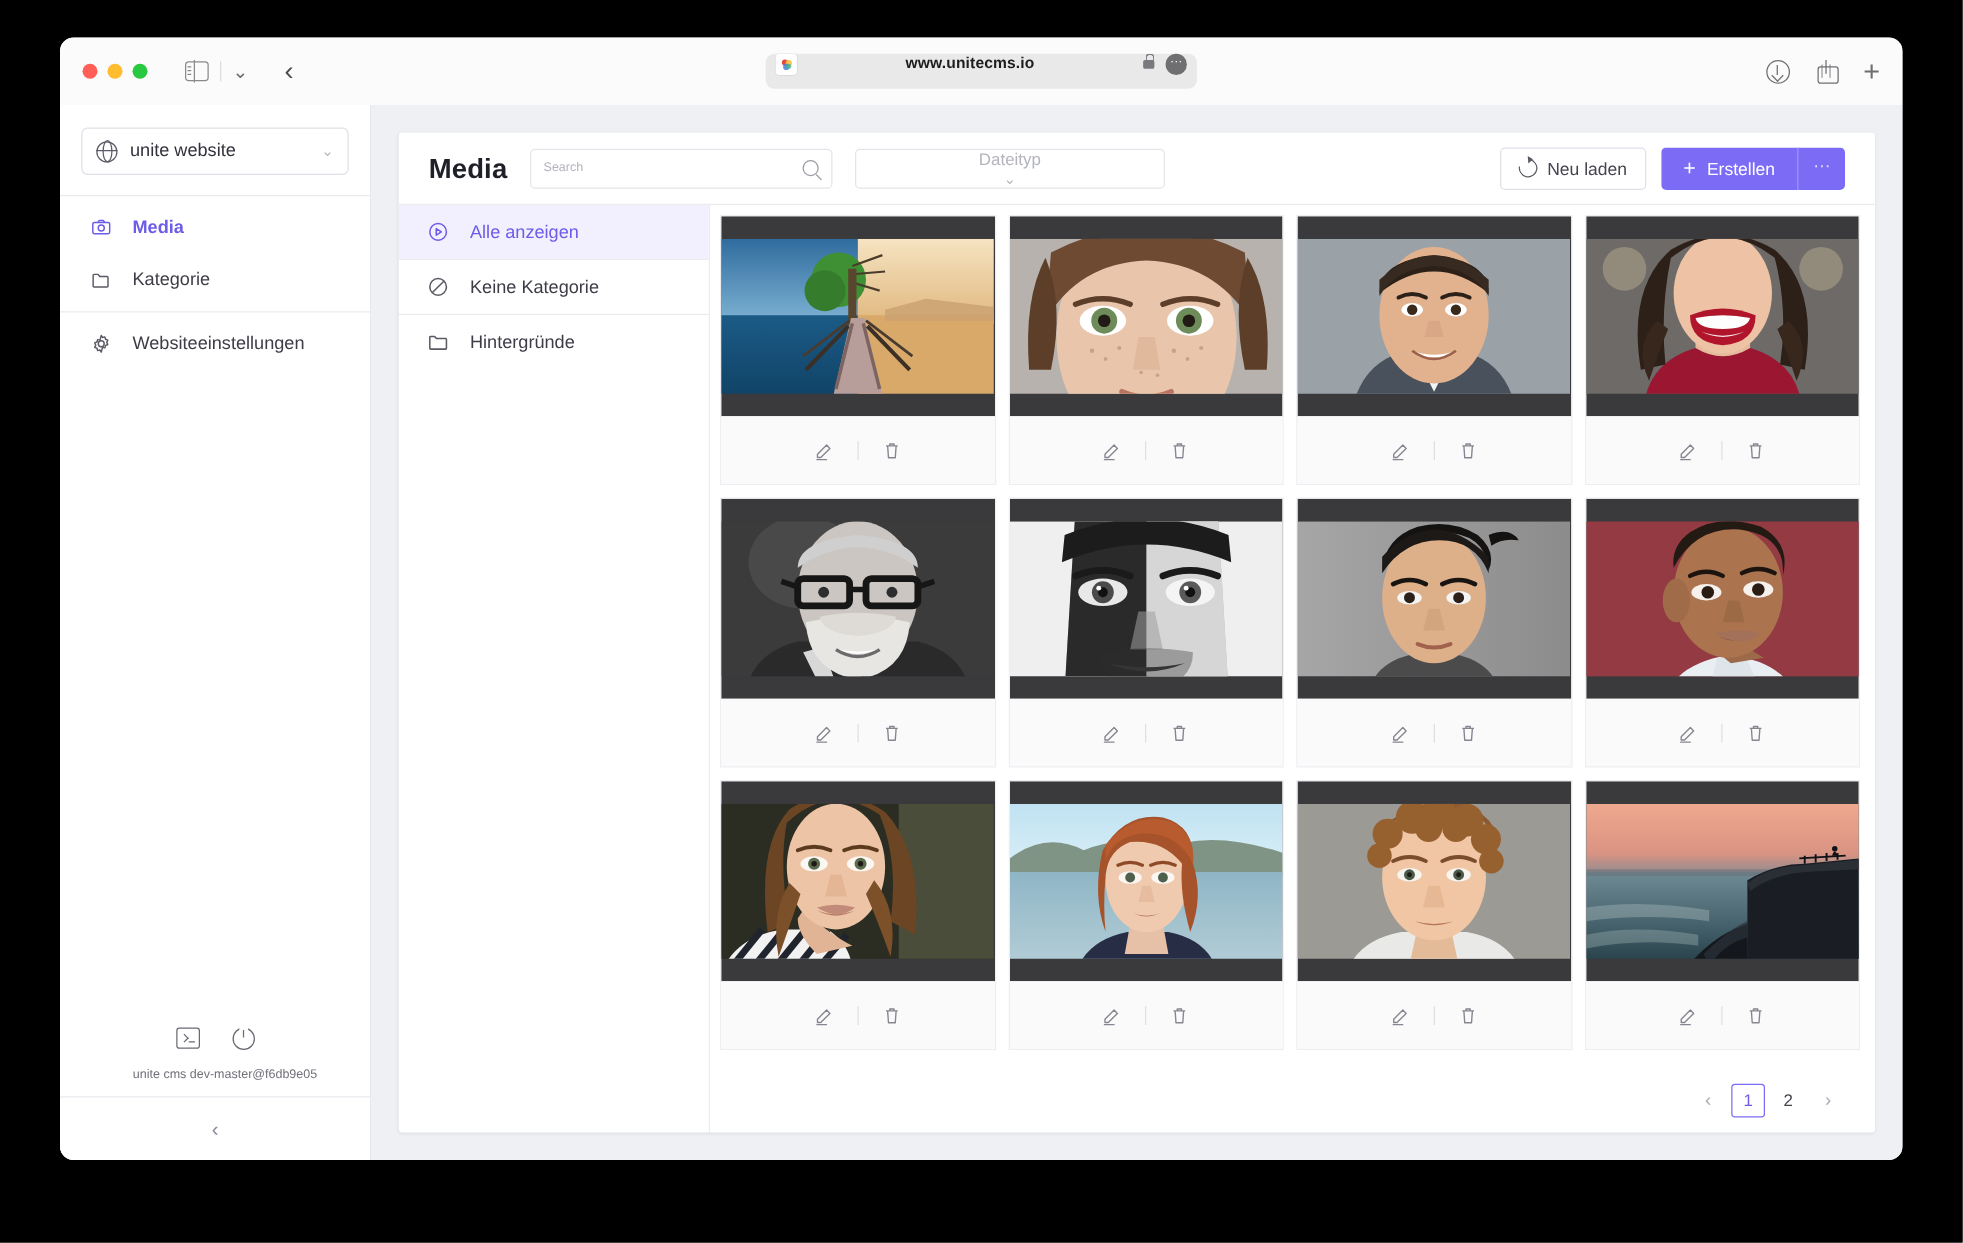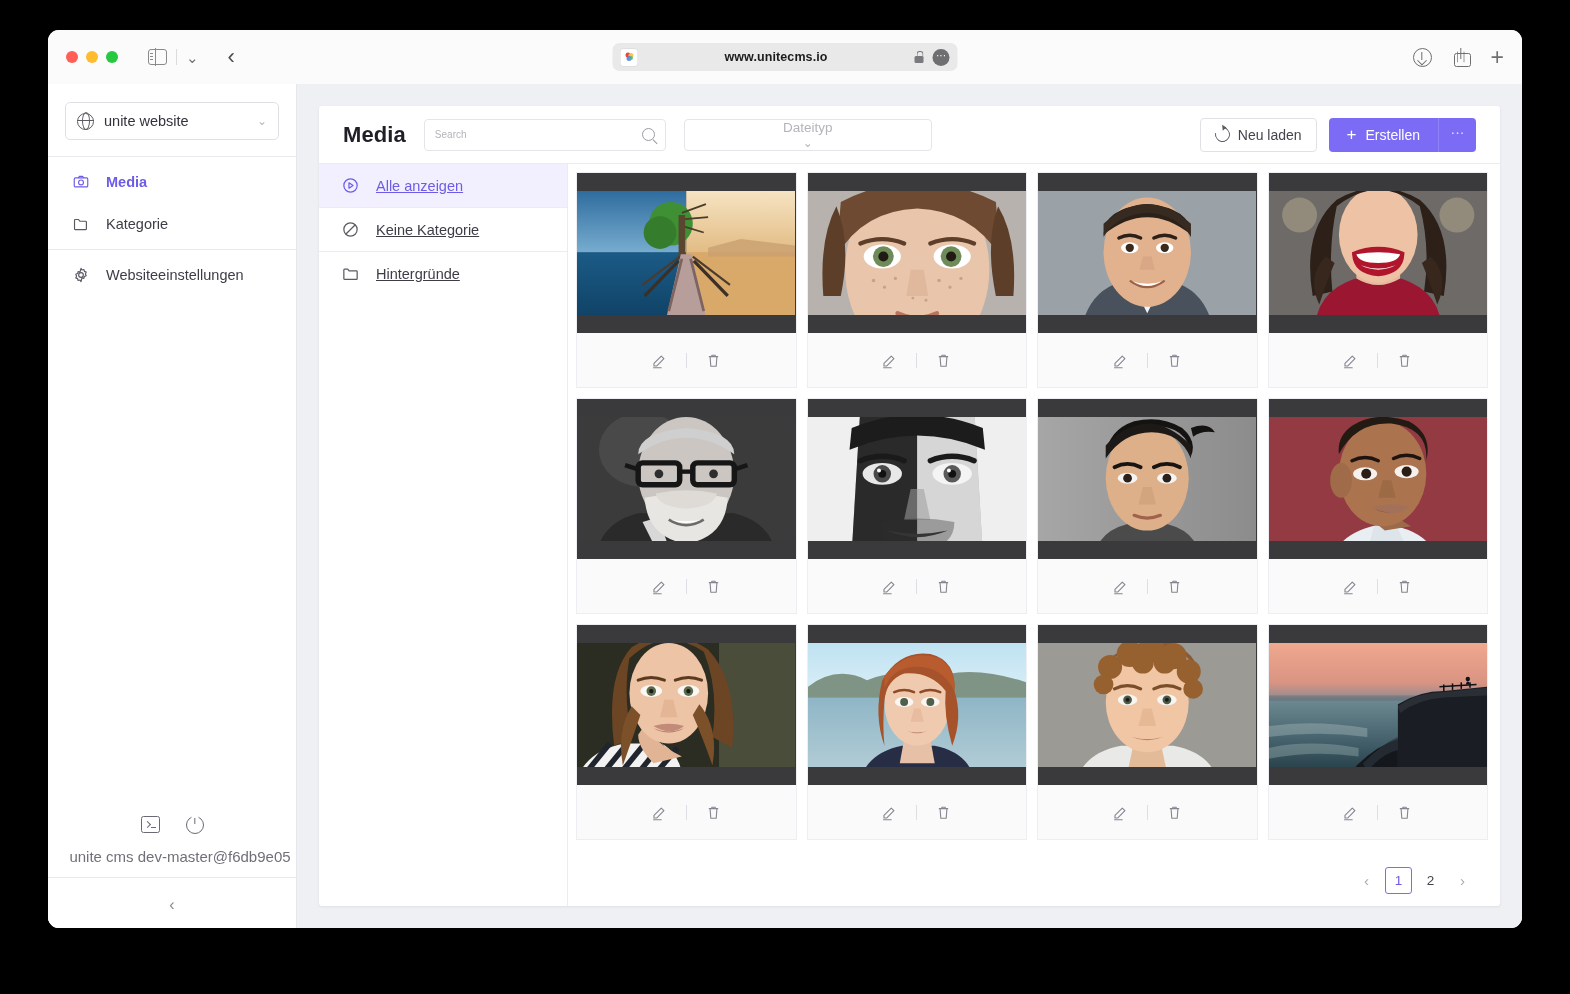--- a/index.html
+++ b/index.html
@@ -48,21 +48,21 @@
   .sb-toggle::after { content:""; position:absolute; left:1.2px; top:2.5px; width:3px; height:1.3px; background:#8a8a8e;
      box-shadow: 0 3px 0 #8a8a8e, 0 6px 0 #8a8a8e; }
   .vdiv { width: 1px; height: 16px; background: #dcdcdc; }
   .chev { color: #6f6f72; font-size: 15px; line-height: 1; }
   .back-arrow { margin-left: 20px; color: #4c4c4f; font-size: 22px; font-weight: 300; line-height: 1; }
 
   .urlbar {
     position: absolute; left: 50%; transform: translateX(-50%);
     width: 345px; height: 28px;
     background: #e9e9e9; border-radius: 7px;
-    display: flex; align-items: center; padding: 0 8px;
+    display: flex; padding: 0 8px;
   }
   .favicon {
     width: 17px; height: 17px; border-radius: 3px; background: #fff;
     display: flex; align-items: center; justify-content: center;
     box-shadow: 0 0 0 .5px rgba(0,0,0,.08);
     flex: 0 0 17px;
   }
   .url-text {
     flex: 1; text-align: center; font-size: 12.5px; color: #1d1d1f;
     font-weight: 600; letter-spacing: .1px;
@@ -125,21 +125,21 @@
   .sidebar-foot { padding: 0 0 14px; }
   .foot-icons { display: flex; justify-content: center; gap: 26px; margin-bottom: 14px; }
   .ic-term { width: 19px; height: 17px; border: 1.4px solid #6a6a74; border-radius: 2.5px; position: relative; }
   .ic-term::before { content:""; position:absolute; left:3.2px; top:5px; width:4px; height:4px;
     border-right:1.4px solid #6a6a74; border-bottom:1.4px solid #6a6a74; transform: rotate(-45deg); }
   .ic-term::after { content:""; position:absolute; left:9.5px; bottom:3.6px; width:5px; height:1.4px; background:#6a6a74; }
   .ic-power { width: 18px; height: 18px; border: 1.4px solid #6a6a74; border-radius: 50%; position: relative; }
   .ic-power::before { content:""; position:absolute; left:50%; top:-2.5px; width:1.4px; height:9px; background:#6a6a74;
     transform: translateX(-50%); }
   .ic-power-mask { position:absolute; left:50%; top:-3px; width:7px; height:4px; background:#fff; transform:translateX(-50%); }
-  .version { text-align: center; font-size: 15px; color: #70707a; padding-bottom: 12px; padding-left: 16px; }
+  .version { text-align: center; font-size: 10px; color: #70707a; padding-bottom: 12px; padding-left: 16px; }
   .foot-divider { height: 1px; background: #e9eaee; }
   .collapse-row { display: flex; justify-content: center; padding-top: 18px; color: #8a8a94; font-size: 16px; cursor: pointer; }
 
   
   .main { flex: 1; min-width: 0; display: flex; flex-direction: column; padding: 22px 22px 0 22px; }
   .panel {
     flex: 1; min-height: 0; background: #fff; border-radius: 3px;
     display: flex; flex-direction: column; overflow: hidden;
     box-shadow: 0 1px 3px rgba(20,20,40,.07);
     margin-bottom: 22px;
@@ -188,21 +188,21 @@
     display: flex; align-items: center; justify-content: center;
     border-left: 1px solid #9083f7; font-size: 14px; cursor: pointer; padding-bottom: 5px;
   }
 
   .panel-body { flex: 1; min-height: 0; display: flex; }
 
   
   .cats { width: 249px; flex: 0 0 249px; border-right: 1px solid #ebecf0; }
   .cat-item {
     display: flex; align-items: center; gap: 16px;
-    padding: 12px 22px; font-size: 14.5px; color: #3d3d47; cursor: pointer; text-decoration: underline;
+    padding: 12px 22px; font-size: 14.5px; color: #3d3d47; cursor: pointer;
   }
   .cat-item.active { background: #f2effe; color: #6c5ce7; }
   .cat-sep { height: 1px; background: #ebecf0; }
   .cat-ico { width: 19px; height: 19px; flex:0 0 19px; display:flex; align-items:center; justify-content:center; }
   .cat-ico svg { width: 19px; height: 19px; }
 
   
   .grid-wrap { flex: 1; min-width: 0; display: flex; flex-direction: column; }
   .grid {
     flex: 1; min-height: 0;

